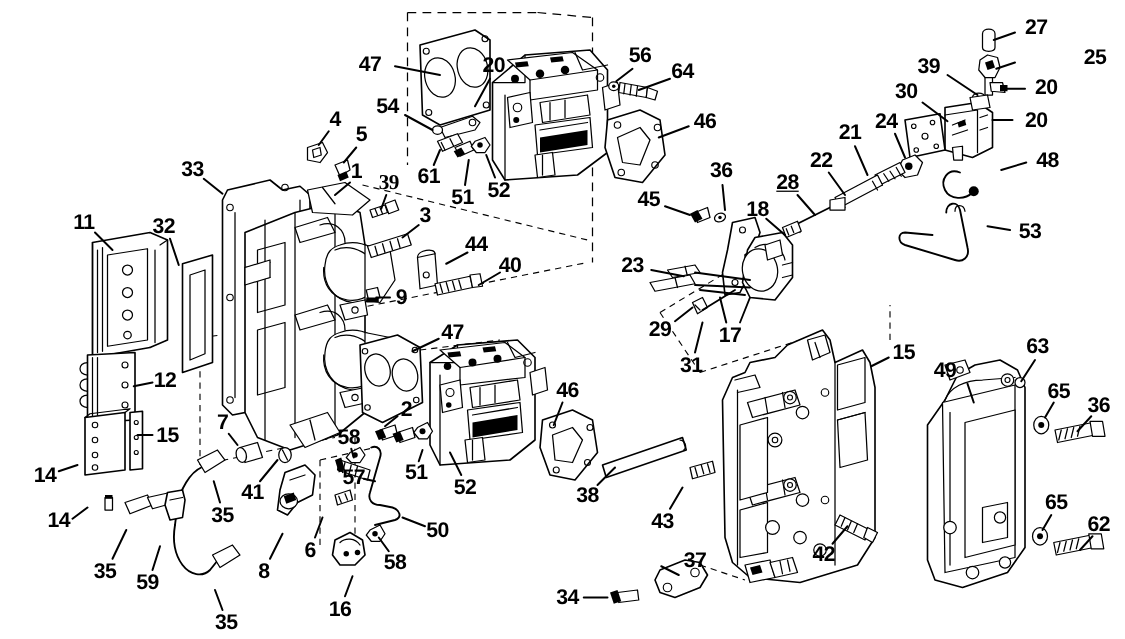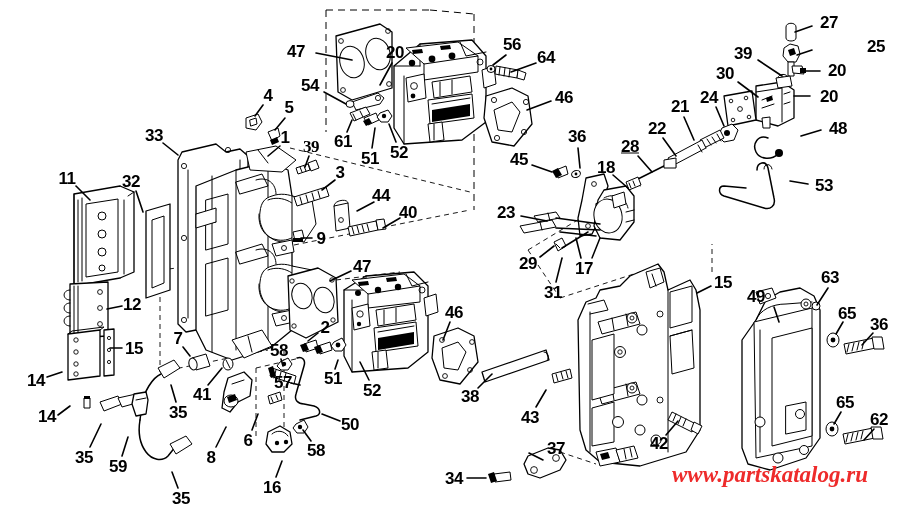--- a/index.html
+++ b/index.html
@@ -747,14 +747,13 @@
       <div class="lbl" style="left: 181px; top: 498px;">35</div>
       <div class="lbl" style="left: 470px; top: 396px;">38</div>
       <div class="lbl" style="left: 530px; top: 417px;">43</div>
       <div class="lbl" style="left: 518px; top: 448px; margin-left: 38px;">37</div>
       <div class="lbl" style="left: 454px; top: 478px;">34</div>
       <div class="lbl" style="left: 659px; top: 443px;">42</div>
       <div class="lbl" style="left: 845px; top: 402px;">65</div>
       <div class="lbl" style="left: 879px; top: 419px;">62</div>
     </div>
 
-  <div id="watermark">www.partskatalog.ru</div>
 </div>
 
 </body></html>

